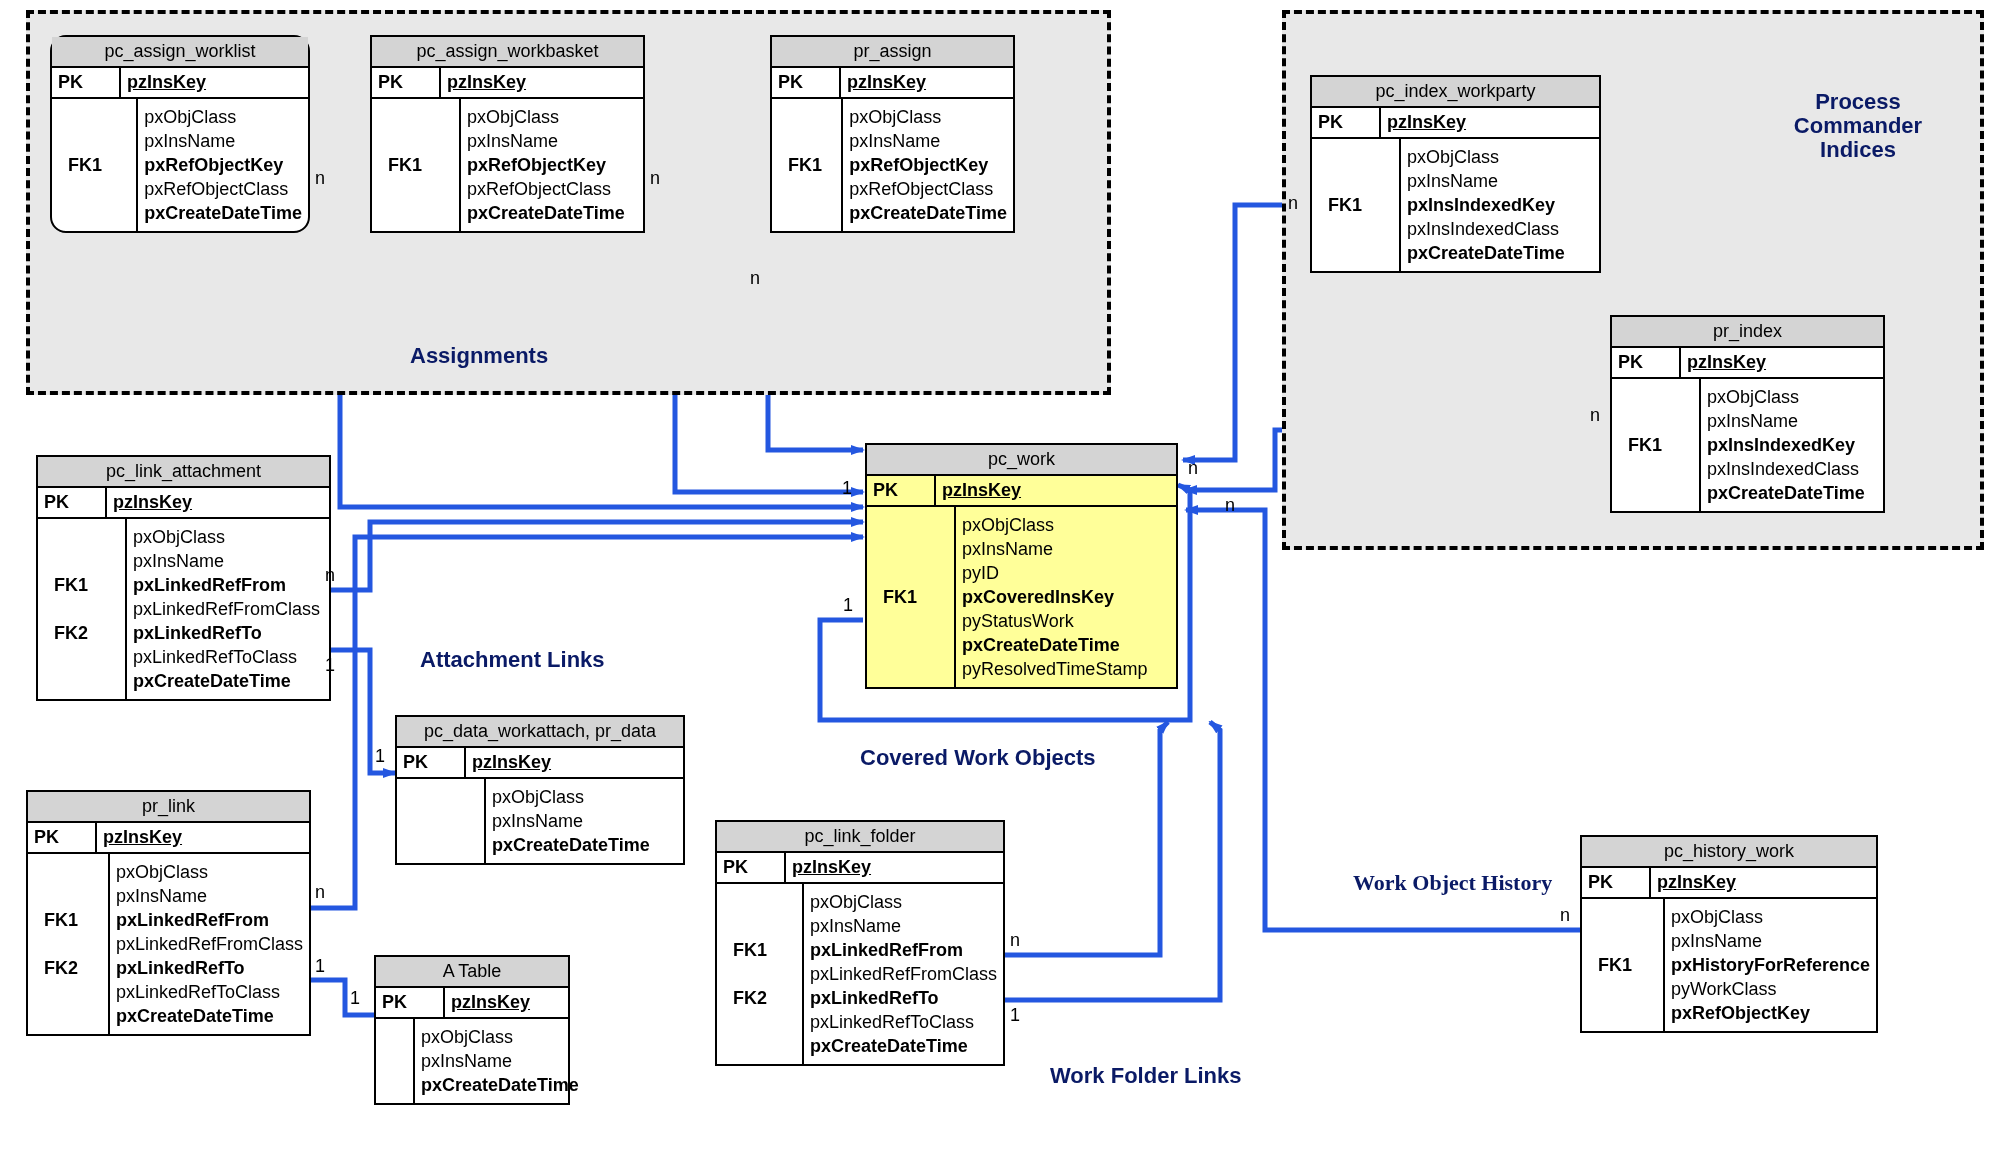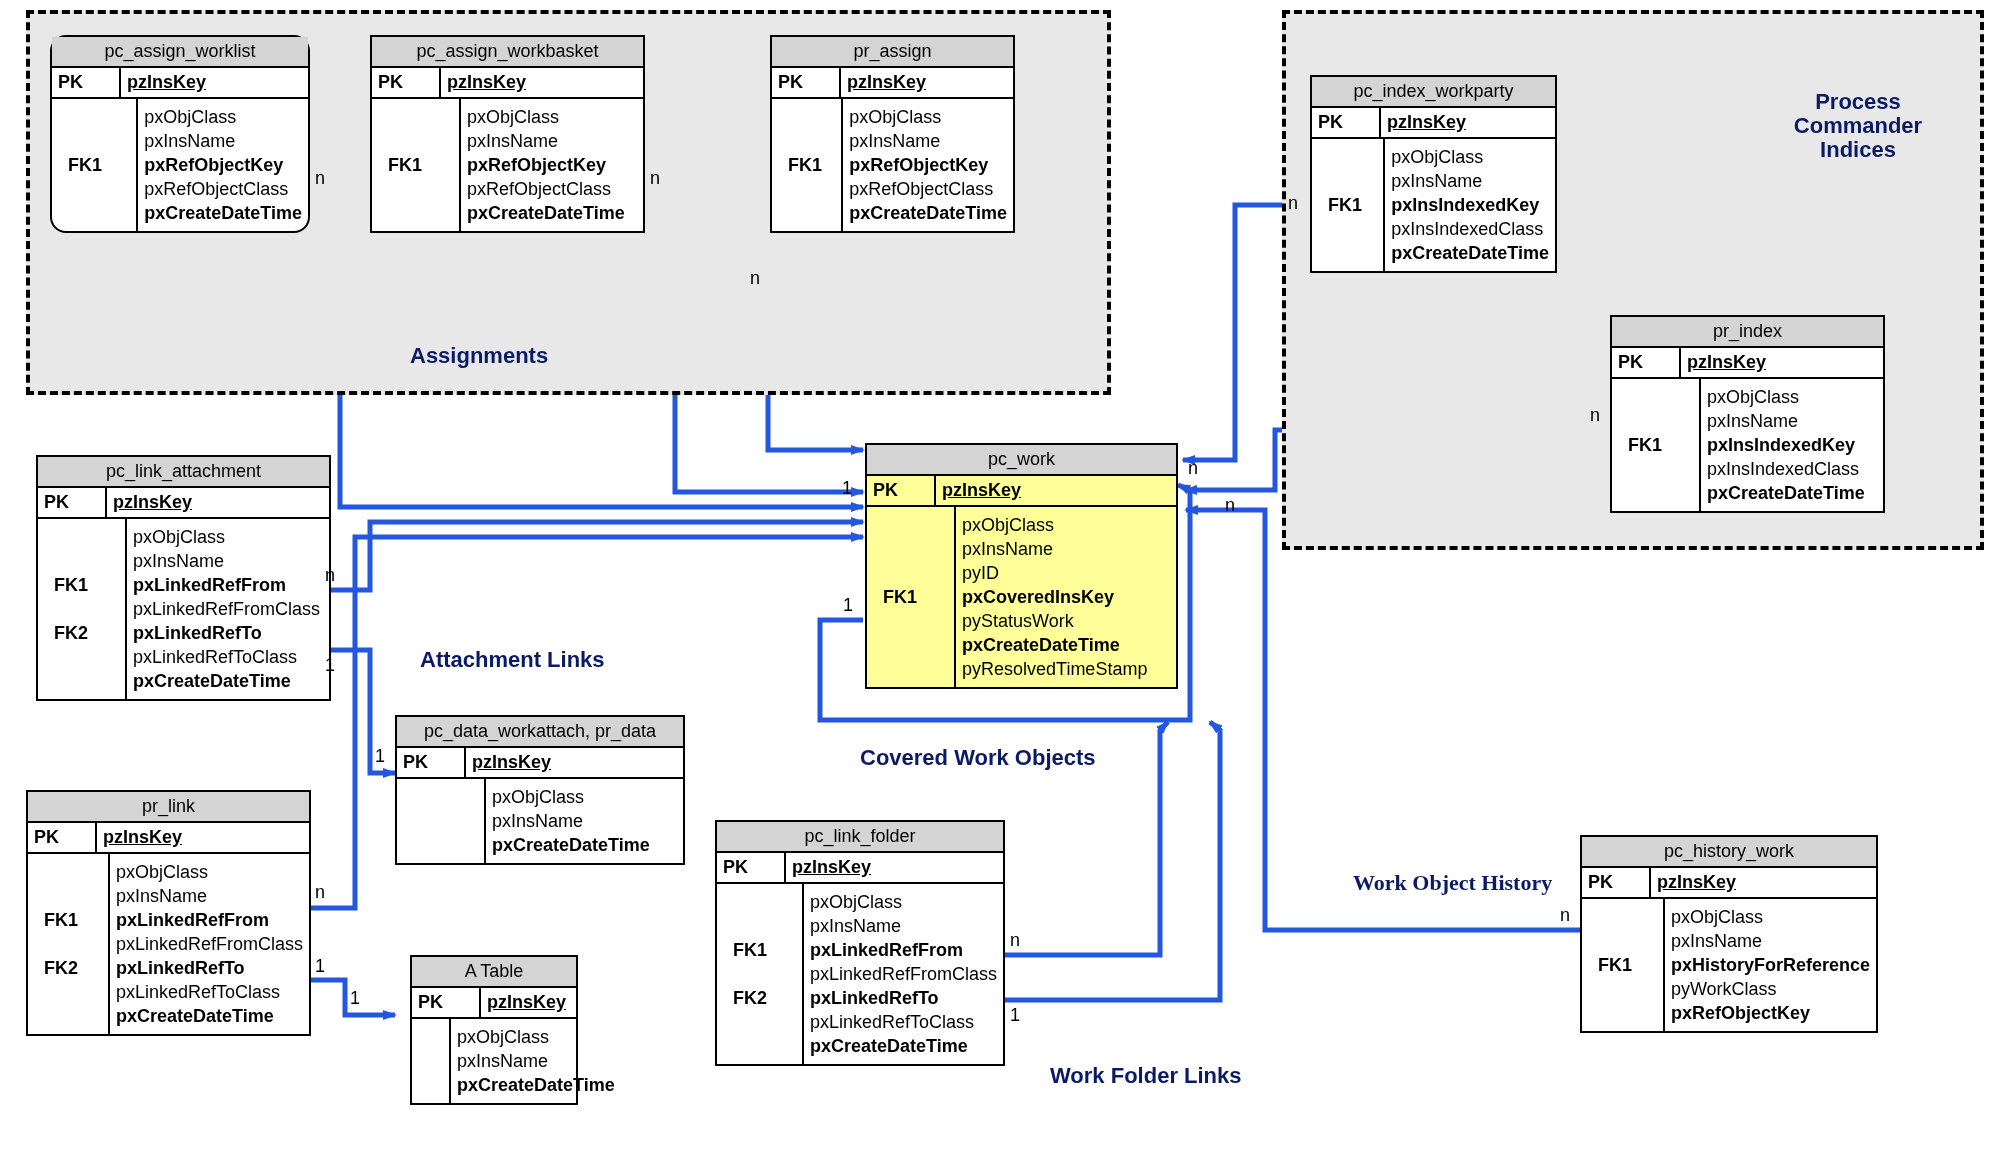--- a/index.html
+++ b/index.html
@@ -209,21 +209,21 @@
           <div>&nbsp;</div>
           <div>&nbsp;</div>
         </div>
         <div class="vcol">
           <div class="">pxObjClass</div>
           <div class="">pxInsName</div>
           <div class="b">pxCreateDateTime</div>
         </div>
       </div>
     </div>
-  <div class="entity" style="left:410px;top:955px;width:168px;">
+  <div class="entity" style="left:374px;top:955px;width:196px;">
       <div class="e-title">A Table</div>
       <div class="e-pk">
         <div class="kcol">PK</div>
         <div class="vcol">pzInsKey</div>
       </div>
       <div class="e-body">
         <div class="kcol">
           <div>&nbsp;</div>
           <div>&nbsp;</div>
           <div>&nbsp;</div>
@@ -282,21 +282,21 @@
           <div class="">pxObjClass</div>
           <div class="">pxInsName</div>
           <div class="">pyID</div>
           <div class="b">pxCoveredInsKey</div>
           <div class="">pyStatusWork</div>
           <div class="b">pxCreateDateTime</div>
           <div class="">pyResolvedTimeStamp</div>
         </div>
       </div>
     </div>
-  <div class="entity" style="left:1310px;top:75px;width:247px;">
+  <div class="entity" style="left:1310px;top:75px;width:291px;">
       <div class="e-title">pc_index_workparty</div>
       <div class="e-pk">
         <div class="kcol">PK</div>
         <div class="vcol">pzInsKey</div>
       </div>
       <div class="e-body">
         <div class="kcol">
           <div>&nbsp;</div>
           <div>&nbsp;</div>
           <div>FK1</div>

